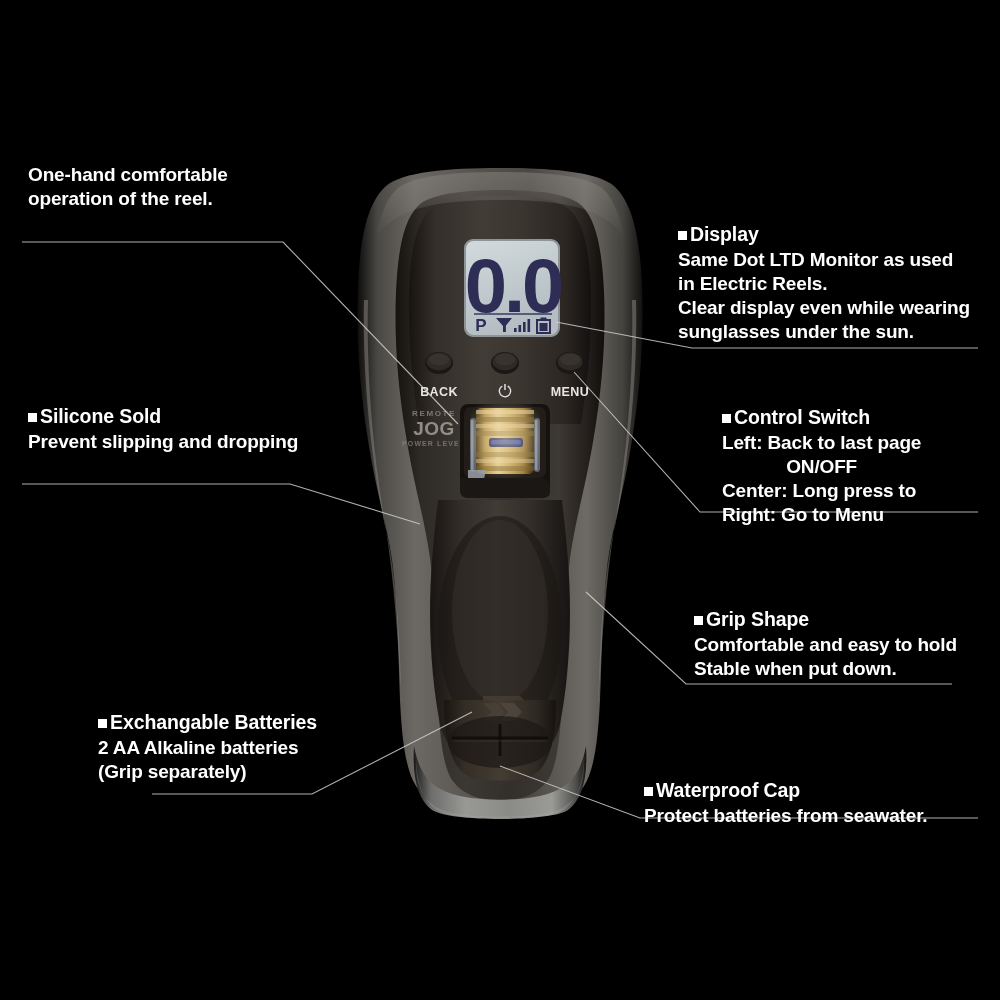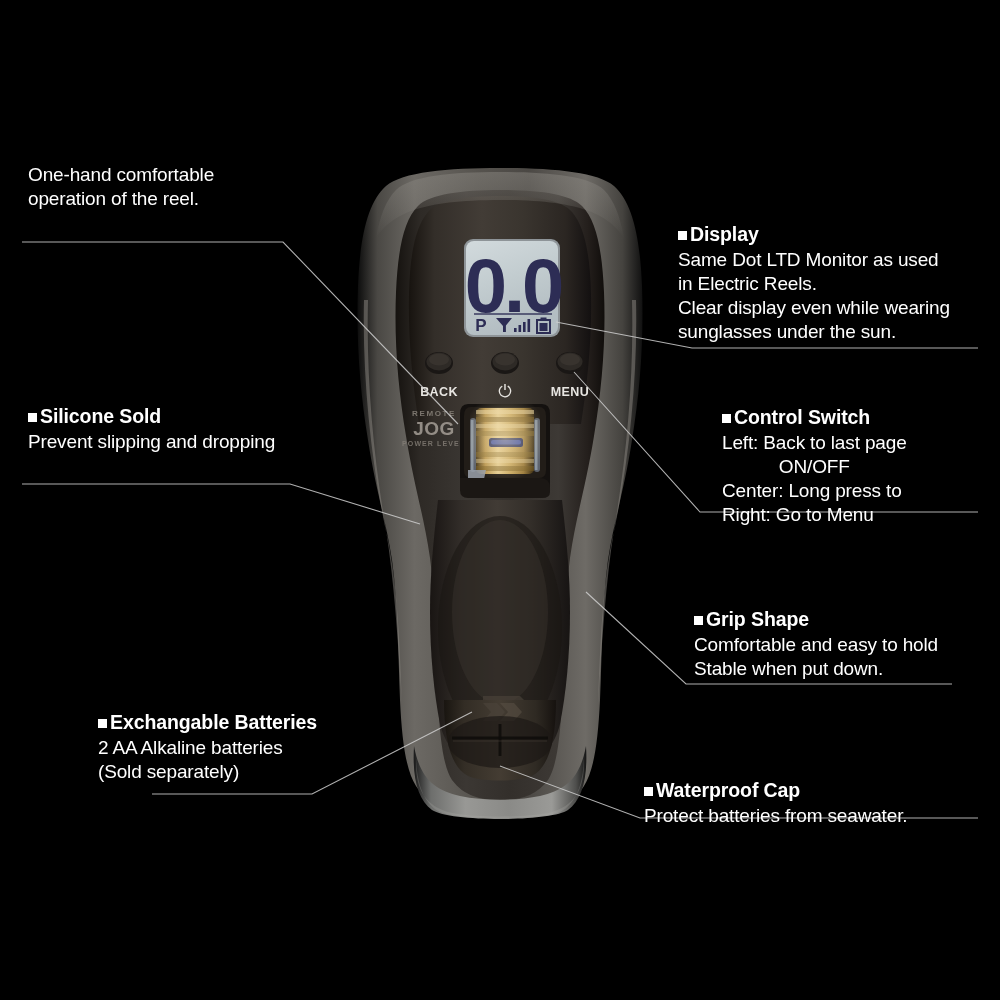--- a/index.html
+++ b/index.html
@@ -35,21 +35,21 @@
   .callout .c-title .bullet {
     display: inline-block;
     width: 9px;
     height: 9px;
     background: #ffffff;
     margin-right: 3px;
     vertical-align: 1px;
   }
   .callout .c-line {
     font-size: 19px;
-    font-weight: normal;
+    font-weight: bold;
     white-space: nowrap;
     letter-spacing: -0.15px;
   }
   .callout .c-line.center { text-align: center; }
 
   
   #co-jog      { left: 28px;  top: 163px; }
   #co-silicone { left: 28px;  top: 404px; }
   #co-battery  { left: 98px;  top: 710px; }
   #co-display  { left: 678px; top: 222px; }
@@ -420,21 +420,21 @@
   </div>
 
   <div class="callout" id="co-silicone">
     <div class="c-title"><span class="bullet"></span><span>Silicone Sold</span></div>
     <div class="c-line">Prevent slipping and dropping</div>
   </div>
 
   <div class="callout" id="co-battery">
     <div class="c-title"><span class="bullet"></span><span>Exchangable Batteries</span></div>
     <div class="c-line">2 AA Alkaline batteries</div>
-    <div class="c-line">(Sold separately)</div>
+    <div class="c-line">(Grip separately)</div>
   </div>
 
   <div class="callout" id="co-display">
     <div class="c-title"><span class="bullet"></span><span>Display</span></div>
     <div class="c-line">Same Dot LTD Monitor as used</div>
     <div class="c-line">in Electric Reels.</div>
     <div class="c-line">Clear display even while wearing</div>
     <div class="c-line">sunglasses under the sun.</div>
   </div>
 

